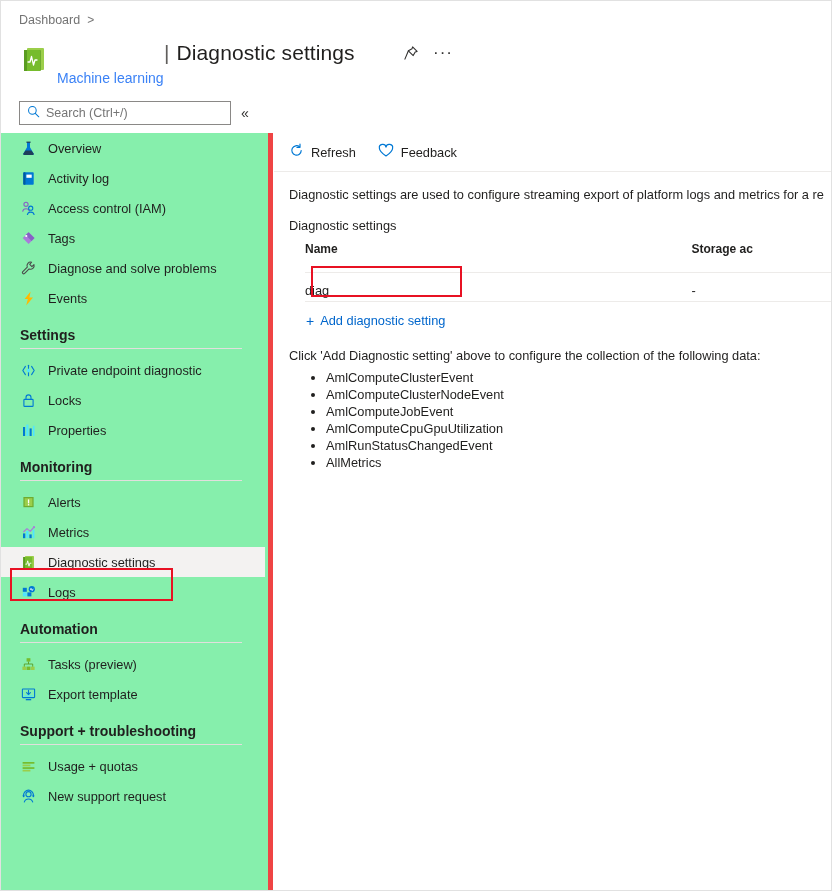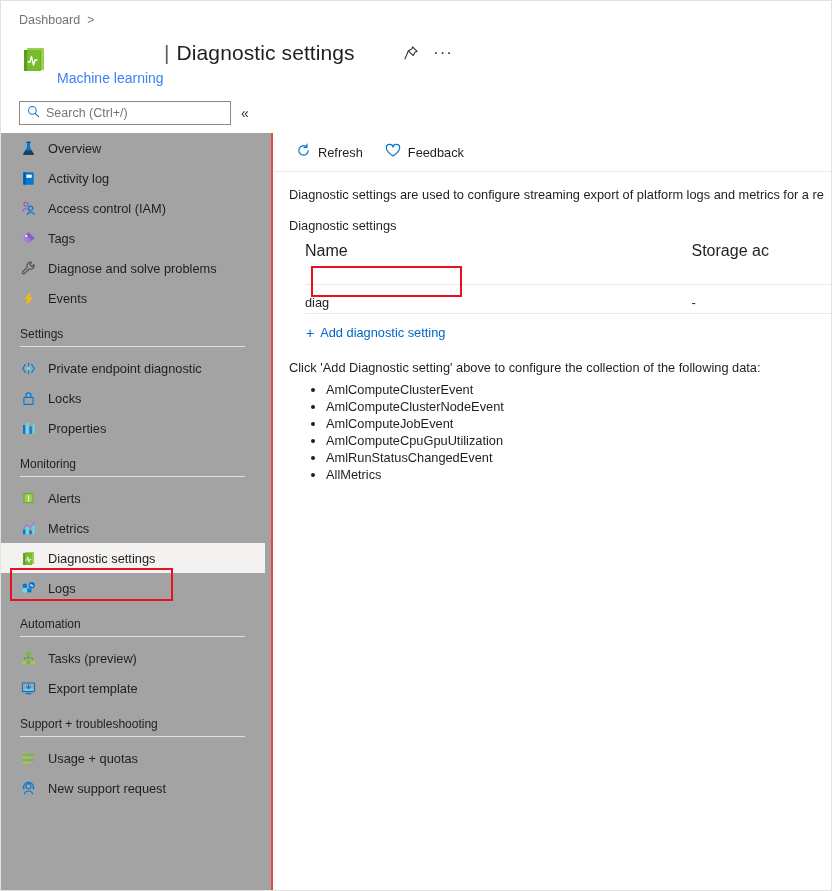--- a/index.html
+++ b/index.html
@@ -67,77 +67,77 @@
   .collapse-btn {
     position: absolute; left: 240px; top: 103px;
     font-size: 14px; color: #323130; cursor: pointer;
     line-height: 18px;
   }
 
   
   .sidebar {
     position: absolute; left: 0; top: 132px;
     width: 272px; height: 759px;
-    border-right: 2px solid #ef4444;
-    background: #a3a3a3;
+    border-right: 5px solid #ef4444;
+    background: #86efac;
   }
   .nav-item {
     position: relative;
     display: flex; align-items: center;
     height: 30px; padding-left: 19px; gap: 11px;
     font-size: 12.8px; color: #201f1e; cursor: pointer;
     width: 264px;
   }
   .nav-item.selected { background: #f3f2f1; }
   .nav-label { white-space: nowrap; }
   .nav-ico { width: 17px; height: 17px; flex: 0 0 17px; display: block; }
 
   .nav-group {
     margin-top: 14px; padding-left: 19px; padding-right: 26px;
   }
   .nav-group-title {
-    font-size: 12px; font-weight: normal; color: #201f1e;
+    font-size: 14px; font-weight: bold; color: #201f1e;
     margin-bottom: 5px;
   }
   .nav-group-rule { height: 1px; background: #e1dfdd; margin-bottom: 6px; }
 
   
   .hl-box {
     position: absolute; border: 2px solid #e81123;
     pointer-events: none;
   }
   #hl-sidebar { left: 9px; top: 567px; width: 163px; height: 33px; }
   #hl-add { left: 310px; top: 265px; width: 151px; height: 31px; }
 
   
   .main {
     position: absolute; left: 273px; top: 132px;
     width: 559px; height: 759px; background: #fff;
   }
   .cmdbar {
     display: flex; align-items: center; gap: 22px;
-    height: 39px; padding-left: 22px;
+    height: 39px; padding-left: 15px;
     border-bottom: 1px solid #edebe9;
   }
   .cmd {
     display: flex; align-items: center; gap: 7px;
     font-size: 12.8px; color: #201f1e; cursor: pointer;
   }
   .desc {
     font-size: 12.8px; color: #201f1e;
     padding: 15px 0 0 15px; white-space: nowrap;
   }
   .section-label {
     font-size: 12.8px; color: #201f1e;
     padding: 16px 0 0 15px;
   }
   .tbl { margin: 9px 0 0 31px; width: 528px; }
   .tbl-head {
-    display: flex; font-size: 16px; font-weight: normal; color: #201f1e;
-    padding-bottom: 24px; border-bottom: 1px solid #edebe9;
+    display: flex; font-size: 12px; font-weight: bold; color: #201f1e;
+    padding-bottom: 16px; border-bottom: 1px solid #edebe9;
   }
   .tbl-row {
     display: flex; font-size: 12.8px; color: #201f1e;
     padding: 10px 0 3px 0; border-bottom: 1px solid #edebe9;
   }
   .col-name { width: 437px; }
   .col-storage { width: 160px; }
   .add-link {
     display: inline-flex; align-items: center; gap: 6px;
     font-size: 12.8px; color: #0066cc; cursor: pointer;

